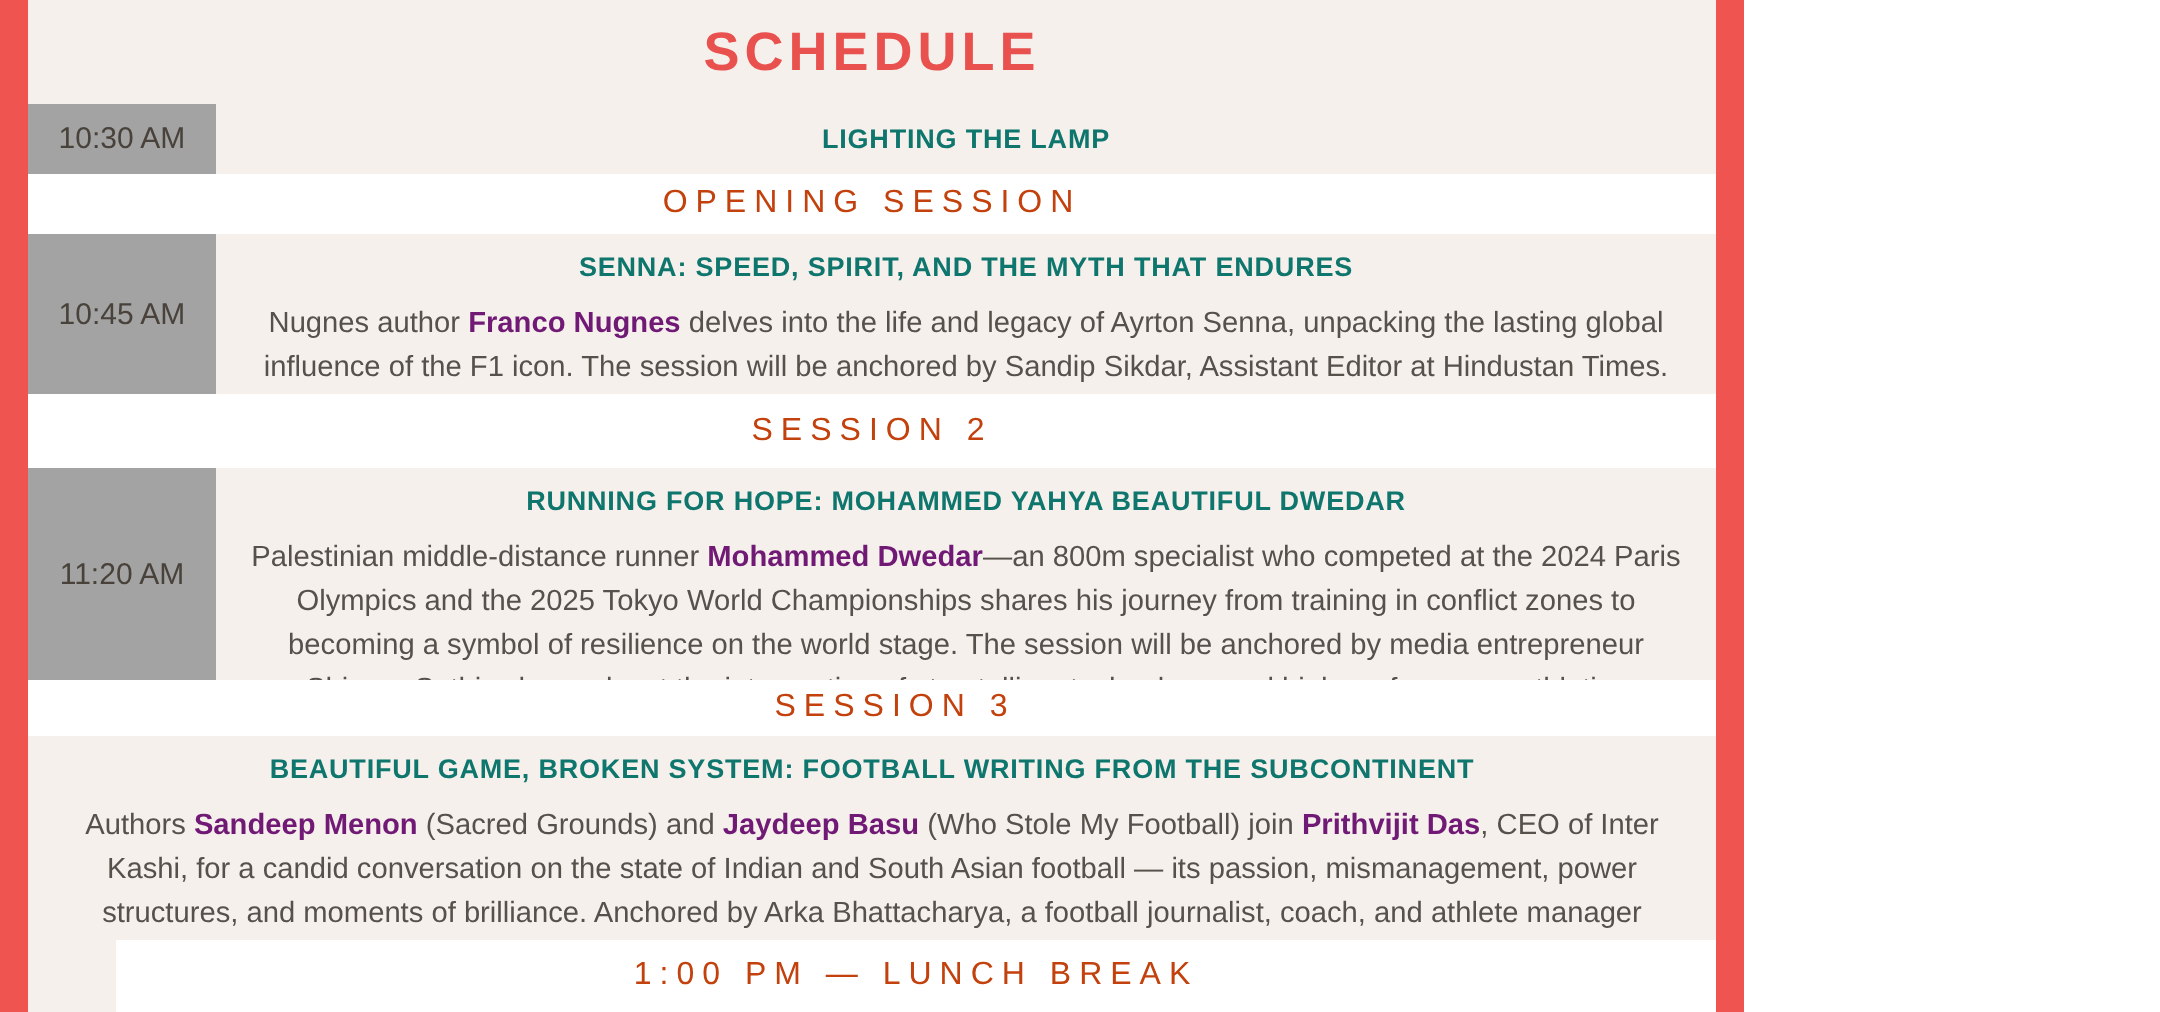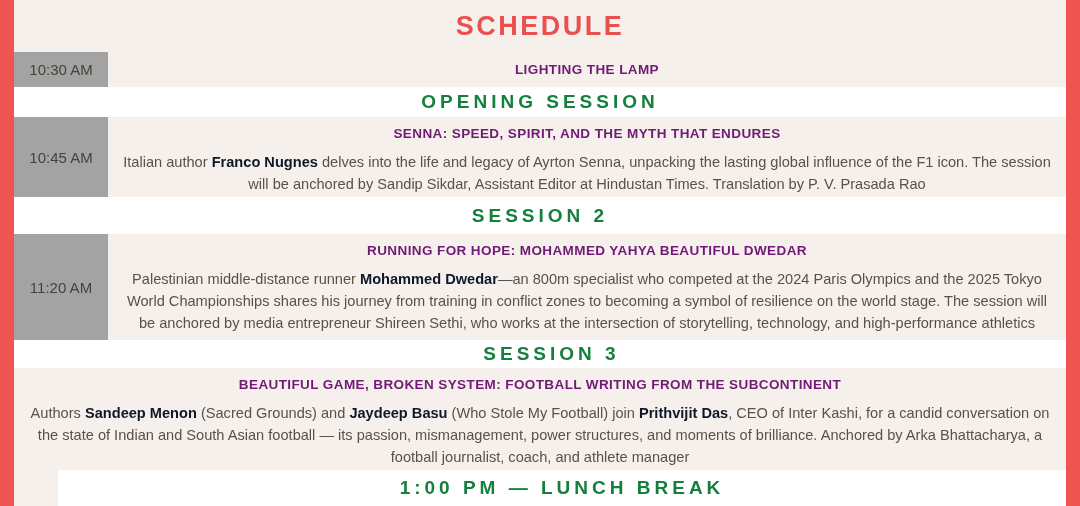--- a/index.html
+++ b/index.html
@@ -1,30 +1,30 @@
 <!DOCTYPE html>
 <html><head>
 <meta charset="utf-8">
 <style>
   html,body{margin:0;padding:0;background:#ffffff;}
   body{font-family:"Liberation Sans", sans-serif;}
-  .page{width:1080px;height:506px;display:flex;overflow:hidden;background:#f6f0ec;}
+  .page{width:872px;height:506px;display:flex;overflow:hidden;background:#f6f0ec;}
   .red-bar{width:14px;flex:0 0 14px;background:#ef5451;}
   .main{flex:1;display:flex;flex-direction:column;min-width:0;}
   .title-band{height:52px;flex:0 0 52px;display:flex;align-items:center;justify-content:center;}
   .page-title{color:#e9514f;font-size:27px;font-weight:bold;letter-spacing:2.5px;}
   .row{display:flex;}
   .time-cell{width:94px;flex:0 0 94px;background:#a3a3a3;display:flex;align-items:center;justify-content:center;color:#48423a;font-size:15px;}
   .content{flex:1;display:flex;flex-direction:column;align-items:center;text-align:center;padding:9px 14px;box-sizing:border-box;min-width:0;}
   .content.center-v{justify-content:center;padding:0 14px;}
-  .session-title{font-weight:bold;font-size:13.5px;color:#701a75;letter-spacing:0.4px;}
+  .session-title{font-weight:bold;font-size:13.5px;color:#0f766e;letter-spacing:0.4px;}
   .desc{font-size:14.6px;color:#57514b;line-height:1.5;margin-top:11px;}
-  .desc b{color:#0f172a;}
+  .desc b{color:#701a75;}
   .divider{background:#ffffff;display:flex;align-items:center;justify-content:center;}
-  .divider-label{font-weight:bold;font-size:19px;letter-spacing:4px;color:#15803d;}
+  .divider-label{font-weight:normal;font-size:16px;letter-spacing:4px;color:#c2410c;}
   .h-row1{height:35px;flex:0 0 35px;}
   .h-div1{height:30px;flex:0 0 30px;}
   .h-row2{height:80px;flex:0 0 80px;}
   .h-div2{height:37px;flex:0 0 37px;text-align:center;}
   .h-row3{height:106px;flex:0 0 106px;}
   .h-div3{height:28px;flex:0 0 28px;padding-left:23px;}
   .h-row4{height:102px;flex:0 0 102px;}
   .h-div4{height:36px;flex:0 0 36px;margin-left:44px;}
 </style>
 </head>
@@ -51,21 +51,21 @@
     <div class="divider h-div1">
       <span class="divider-label">OPENING SESSION</span>
     </div>
 
     <div class="row h-row2">
       <div class="time-cell">
         <span>10:45 AM</span>
       </div>
       <div class="content">
         <div class="session-title">SENNA: SPEED, SPIRIT, AND THE MYTH THAT ENDURES</div>
-        <div class="desc"><span>Italian author </span><b>Franco Nugnes</b><span> delves into the life and legacy of Ayrton Senna, unpacking the lasting global influence of the F1 icon. The session will be anchored by Sandip Sikdar, Assistant Editor at Hindustan Times.  Translation by P. V. Prasada Rao</span></div>
+        <div class="desc"><span>Nugnes author </span><b>Franco Nugnes</b><span> delves into the life and legacy of Ayrton Senna, unpacking the lasting global influence of the F1 icon. The session will be anchored by Sandip Sikdar, Assistant Editor at Hindustan Times.  Translation by P. V. Prasada Rao</span></div>
       </div>
     </div>
 
     <div class="divider h-div2">
       <span class="divider-label">SESSION 2</span>
     </div>
 
     <div class="row h-row3">
       <div class="time-cell">
         <span>11:20 AM</span>

